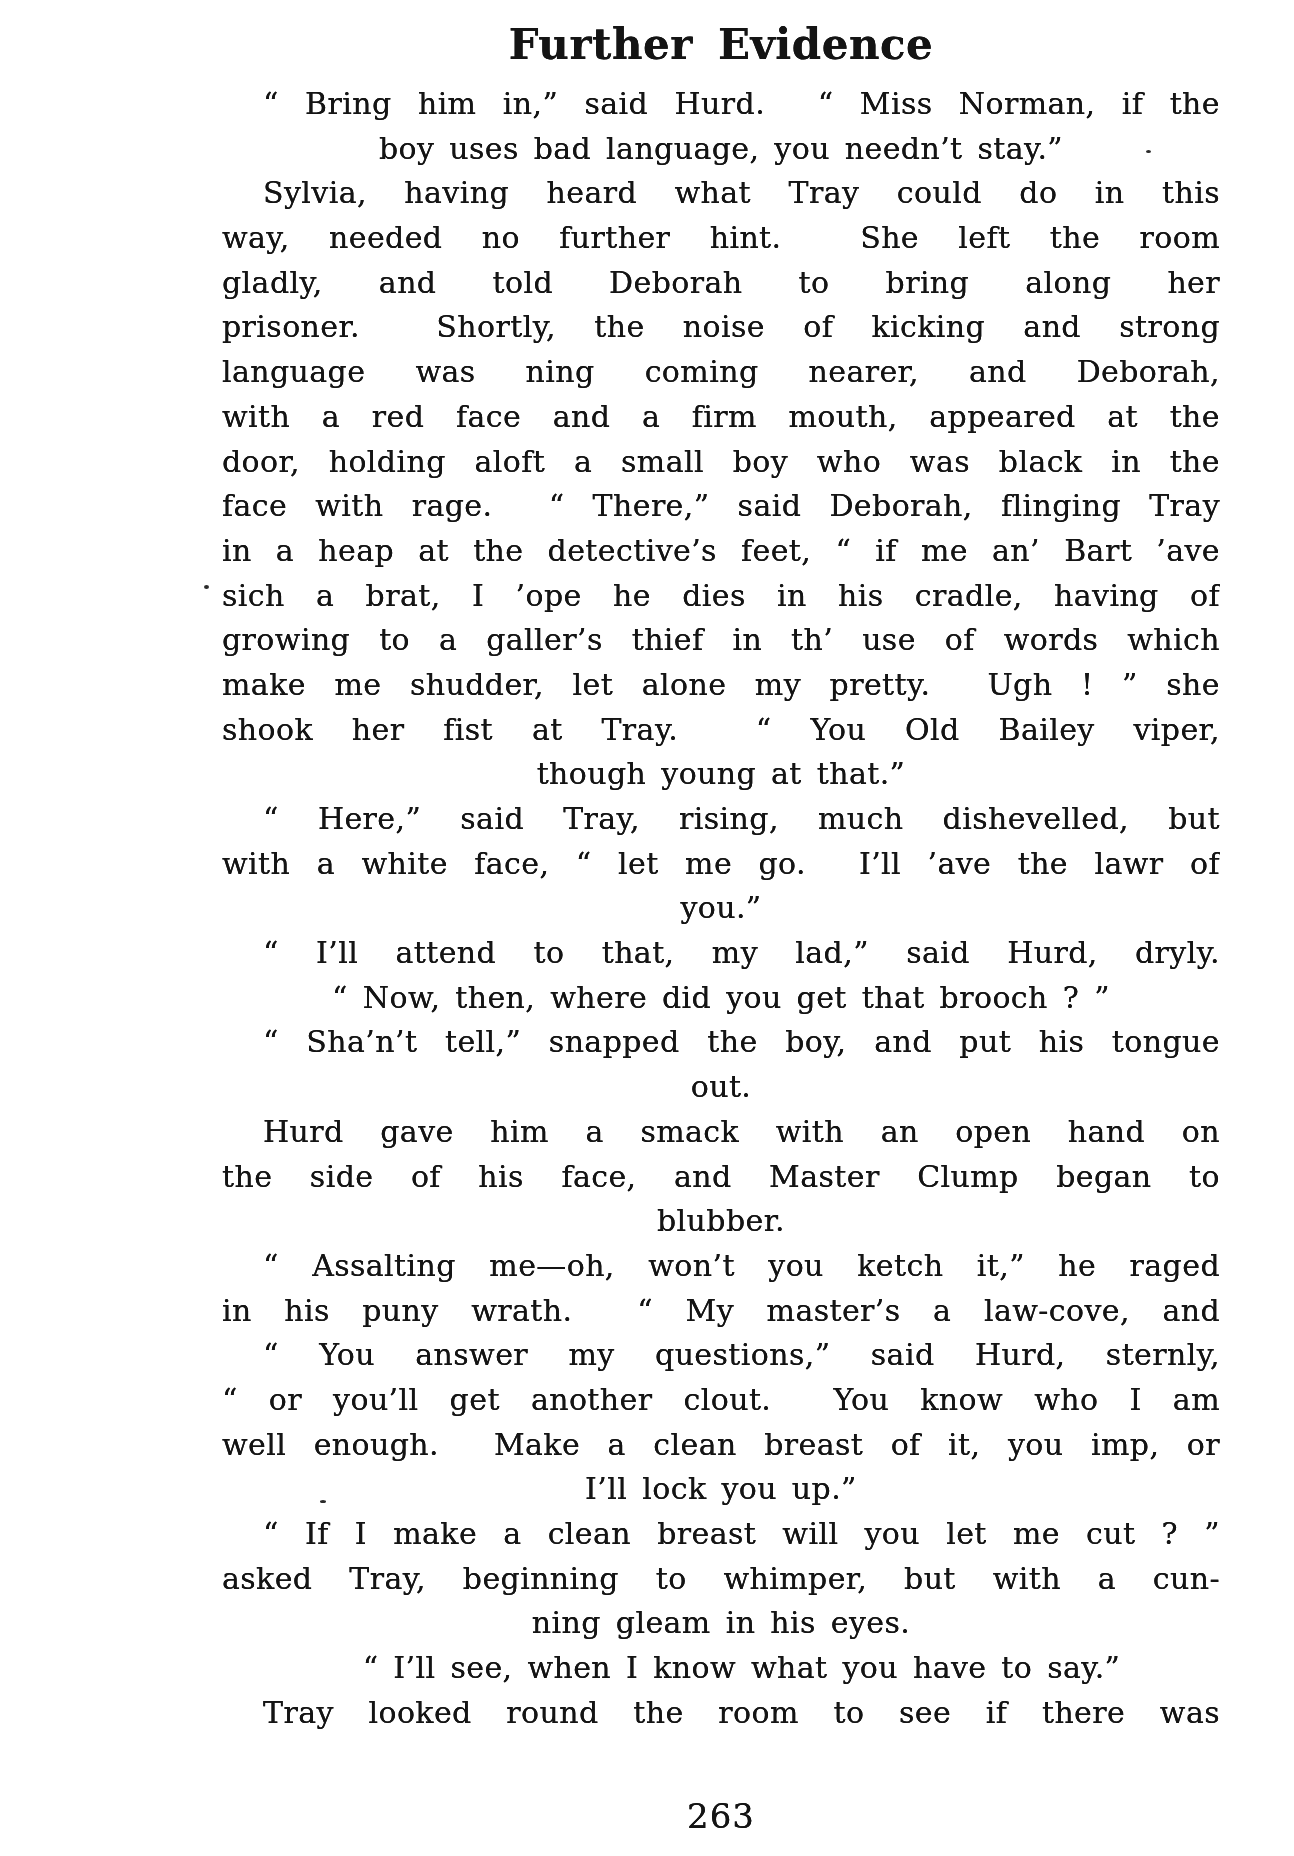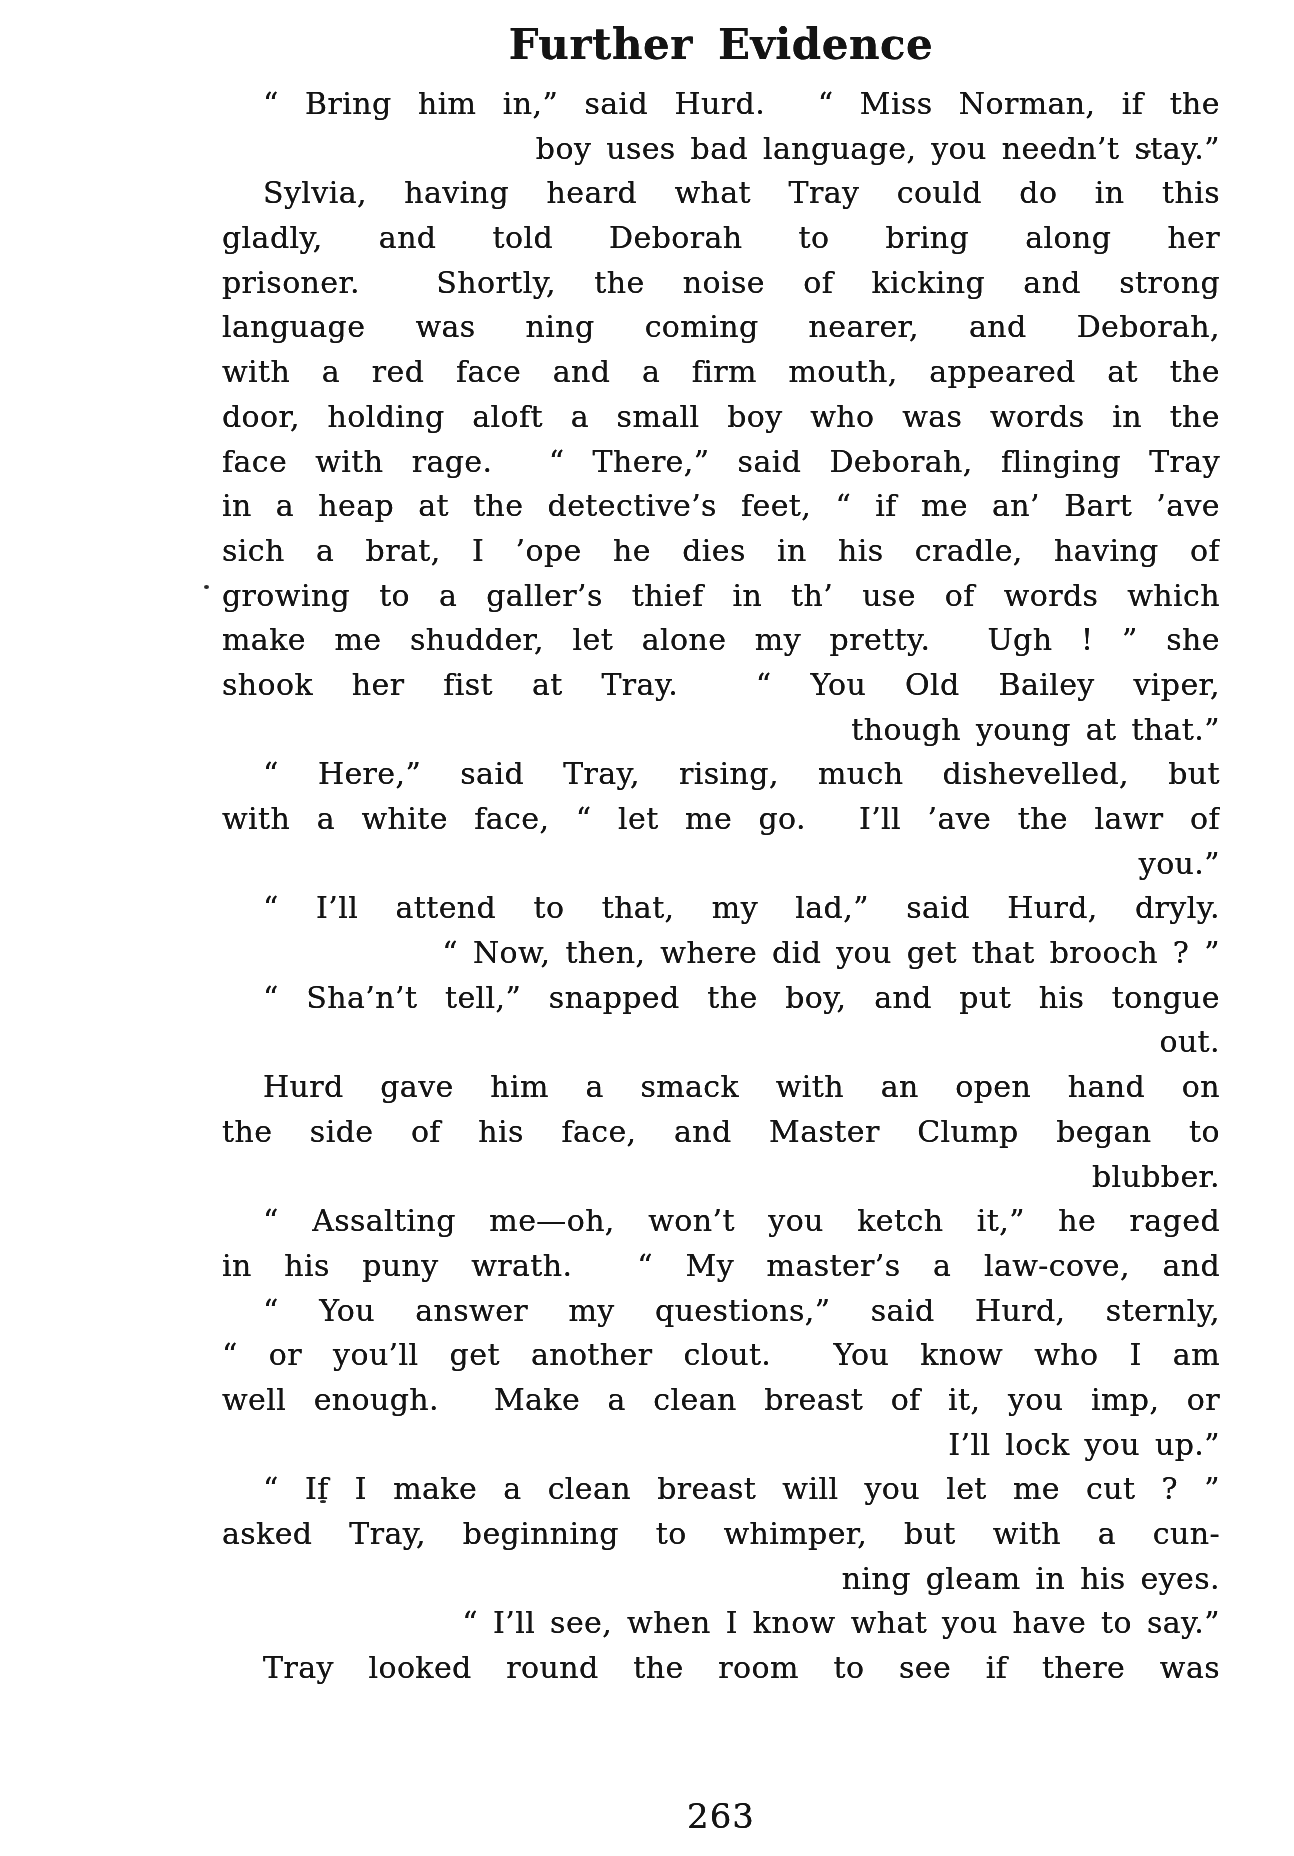--- a/index.html
+++ b/index.html
@@ -46,21 +46,21 @@
     overflow: hidden;
     text-align: justify;
     white-space: pre-wrap;
   }
   .line::after {
     content: "";
     display: inline-block;
     width: 100%;
   }
   .line.last {
-    text-align: right;
+    text-align: center;
   }
   .line.last::after {
     content: none;
   }
   .line.indent {
     text-indent: 41px;
   }
   .page-number {
     position: absolute;
     top: 1797px;
@@ -85,25 +85,26 @@
 </head>
 <body>
 
 <div class="page">
   <div class="chapter-title">Further Evidence</div>
 
   <div class="page-text">
       <div class="line indent">“ Bring him in,” said Hurd.  “ Miss Norman, if the</div>
       <div class="line last">boy uses bad language, you needn’t stay.”</div>
       <div class="line indent">Sylvia, having heard what Tray could do in this</div>
+      <div class="line">way, needed no further hint.  She left the room</div>
       <div class="line">gladly, and told Deborah to bring along her</div>
       <div class="line">prisoner.  Shortly, the noise of kicking and strong</div>
       <div class="line">language was ning coming nearer, and Deborah,</div>
       <div class="line">with a red face and a firm mouth, appeared at the</div>
-      <div class="line">door, holding aloft a small boy who was words in the</div>
+      <div class="line">door, holding aloft a small boy who was black in the</div>
       <div class="line">face with rage.  “ There,” said Deborah, flinging Tray</div>
       <div class="line">in a heap at the detective’s feet, “ if me an’ Bart ’ave</div>
       <div class="line">sich a brat, I ’ope he dies in his cradle, having of</div>
       <div class="line">growing to a galler’s thief in th’ use of words which</div>
       <div class="line">make me shudder, let alone my pretty.  Ugh ! ” she</div>
       <div class="line">shook her fist at Tray.  “ You Old Bailey viper,</div>
       <div class="line last">though young at that.”</div>
       <div class="line indent">“ Here,” said Tray, rising, much dishevelled, but</div>
       <div class="line">with a white face, “ let me go.  I’ll ’ave the lawr of</div>
       <div class="line last">you.”</div>

